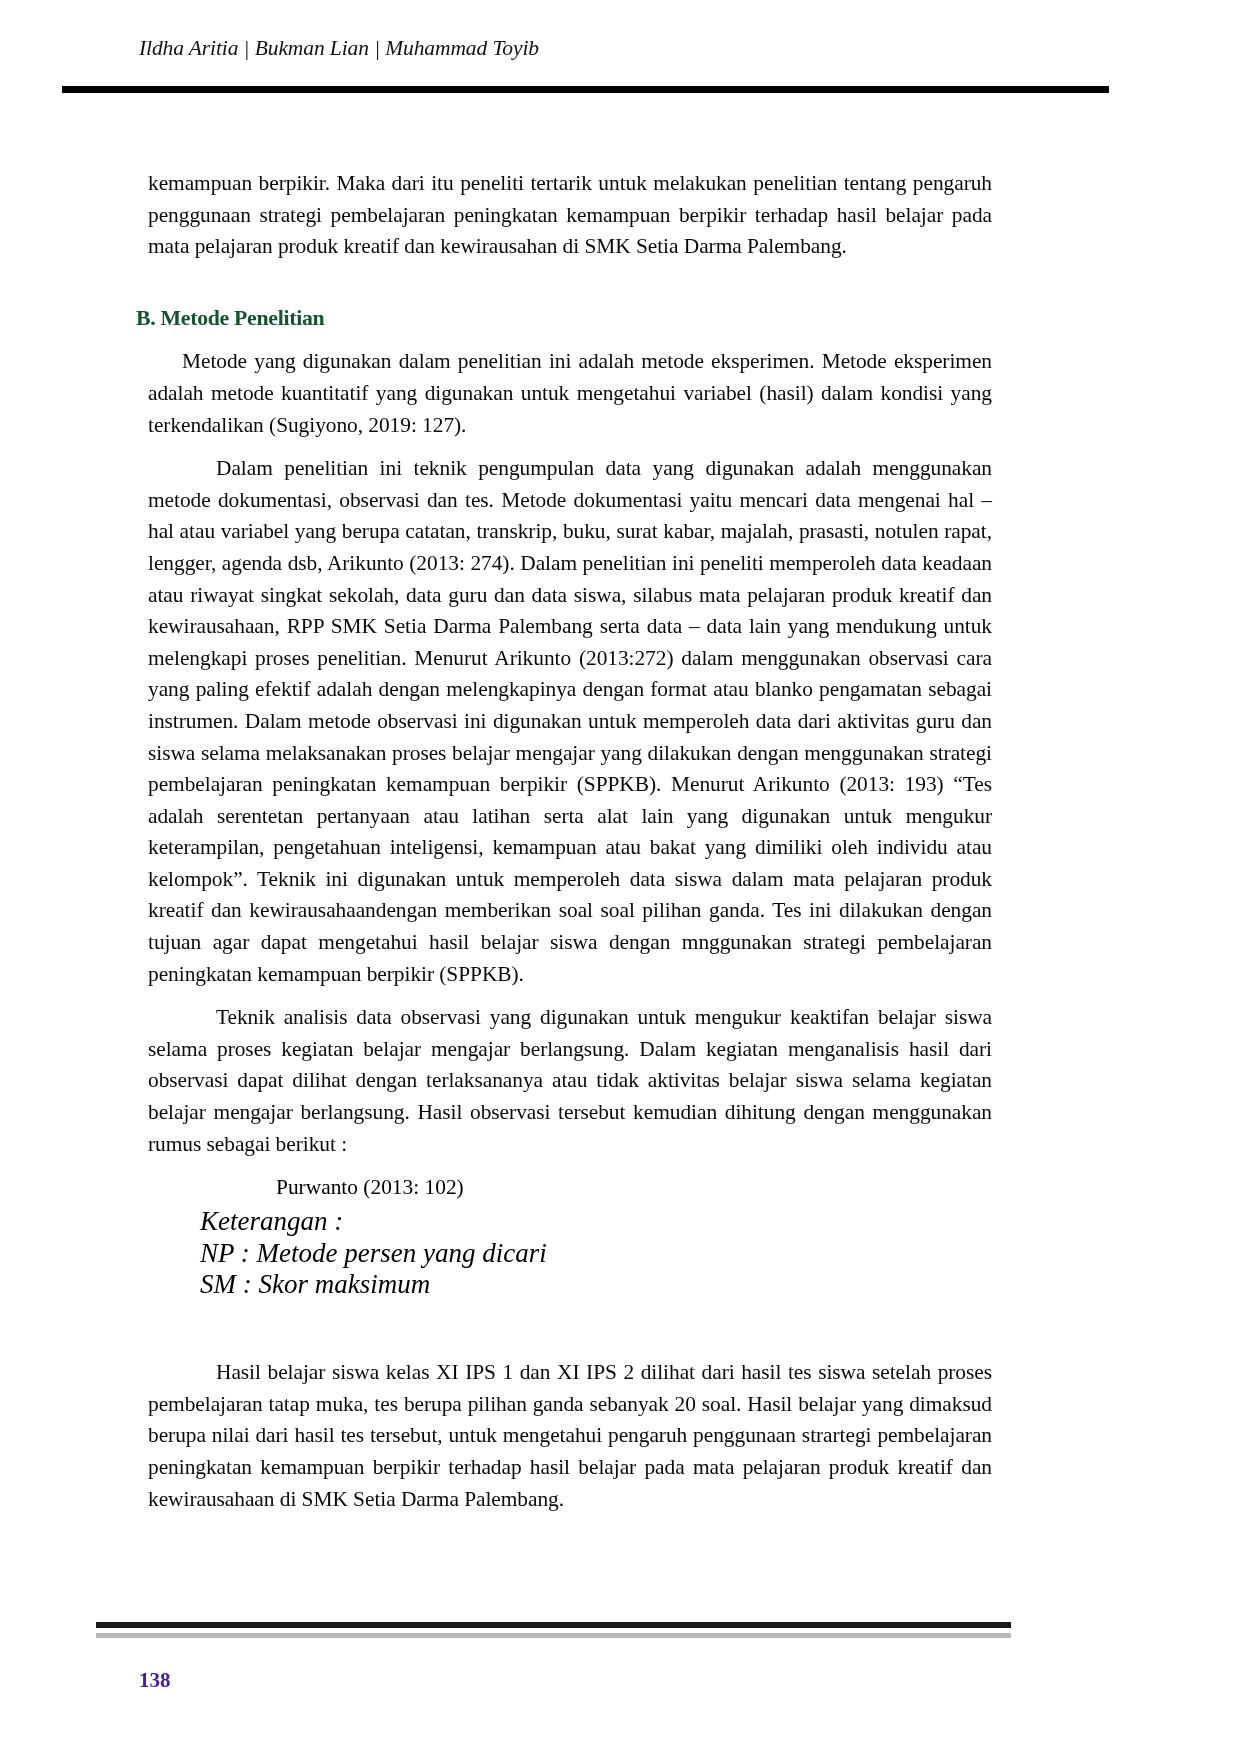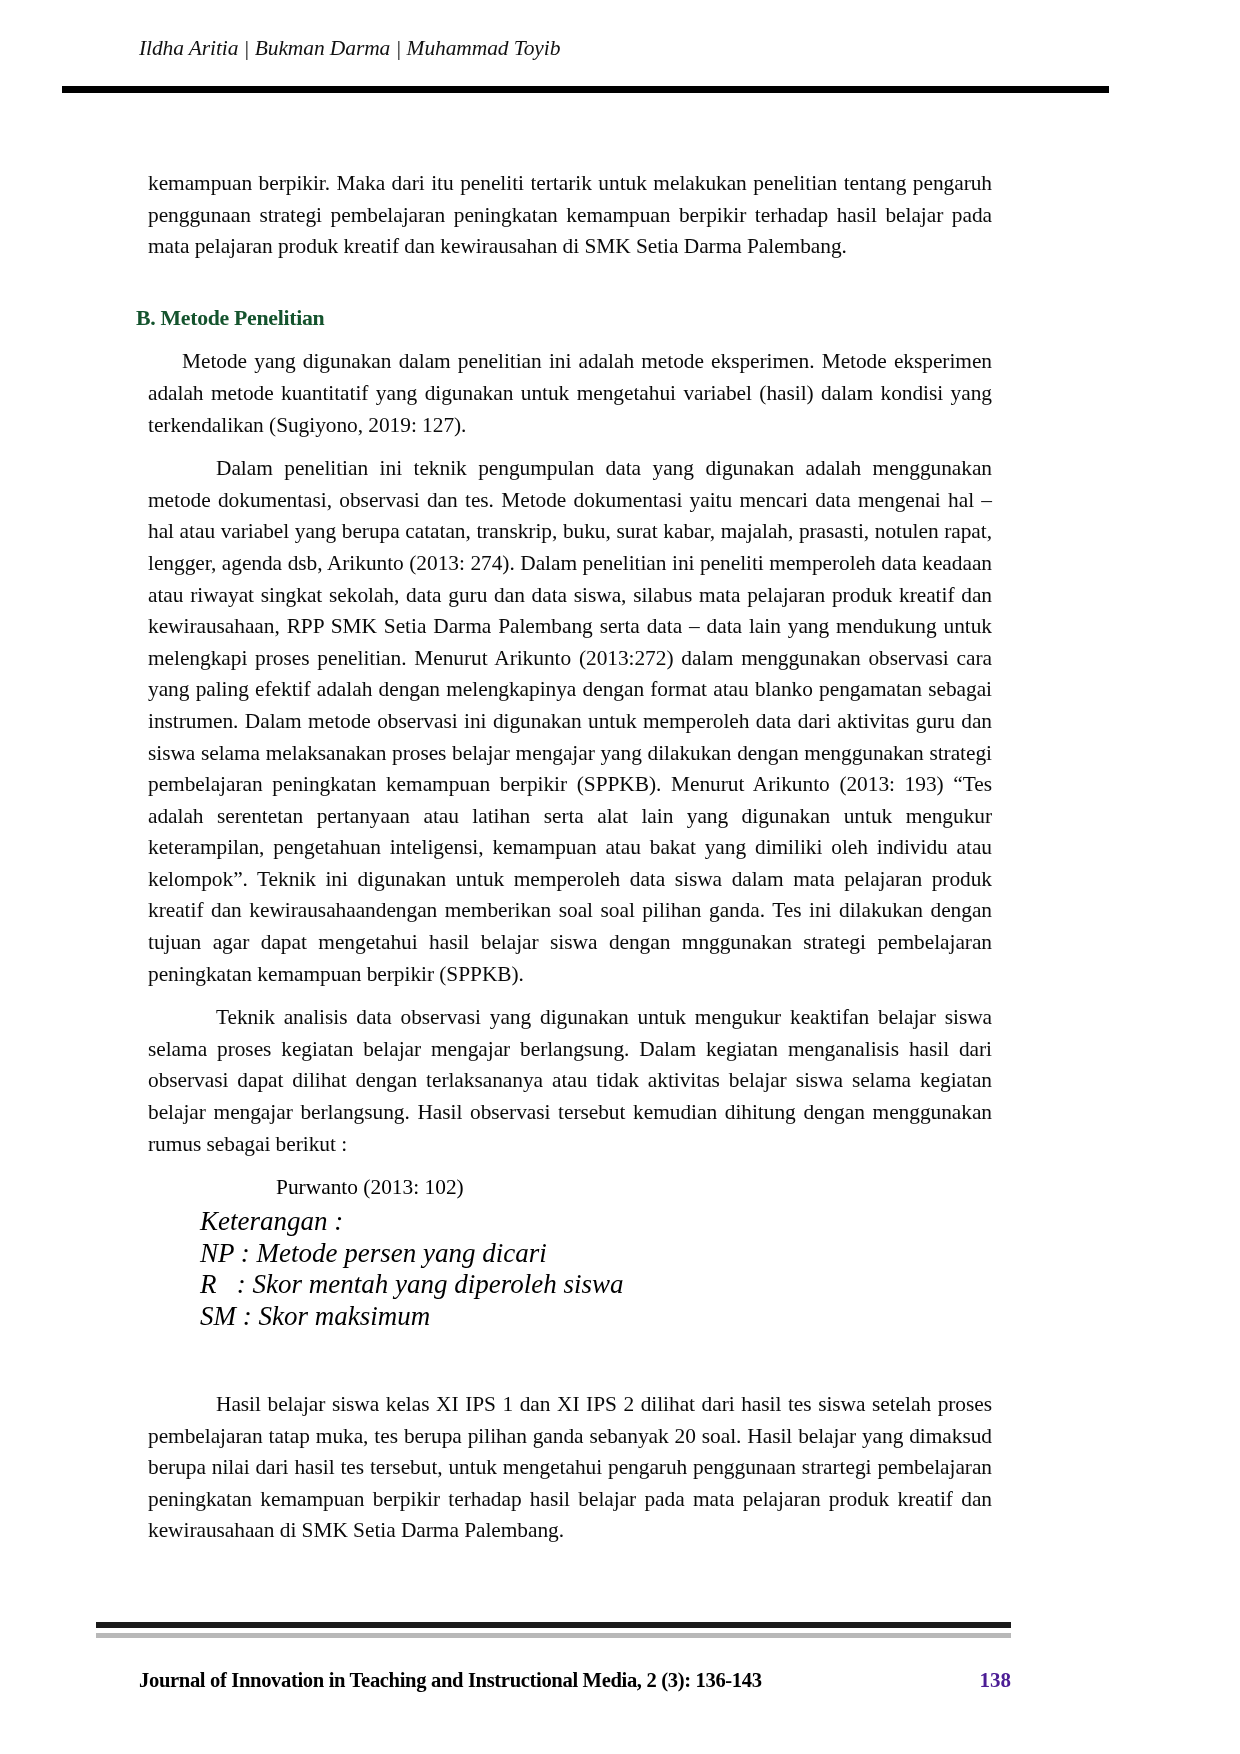--- a/index.html
+++ b/index.html
@@ -171,21 +171,21 @@
     font-size: 21px;
     font-weight: bold;
     color: #4c1d95;
   }
 </style>
 </head>
 <body>
 
 <div class="page">
 
-  <div class="running-head">Ildha Aritia | Bukman Darma | Muhammad Toyib</div>
+  <div class="running-head">Ildha Aritia | Bukman Lian | Muhammad Toyib</div>
 
   <div class="rule-header"></div>
 
   <div class="column">
 
     <p class="body">kemampuan berpikir. Maka dari itu peneliti tertarik untuk melakukan penelitian tentang pengaruh penggunaan strategi pembelajaran peningkatan kemampuan berpikir terhadap hasil belajar pada mata pelajaran produk kreatif dan kewirausahan di SMK Setia Darma Palembang.</p>
 
     <div class="gap-md"></div>
 
     <h2 class="section-heading">B. Metode Penelitian</h2>
@@ -195,31 +195,29 @@
     <p class="body indent-lg">Dalam penelitian ini teknik pengumpulan data yang digunakan adalah menggunakan metode dokumentasi, observasi dan tes. Metode dokumentasi yaitu mencari data mengenai hal – hal atau variabel yang berupa catatan, transkrip, buku, surat kabar, majalah, prasasti, notulen rapat, lengger, agenda dsb, Arikunto (2013: 274). Dalam penelitian ini peneliti memperoleh data keadaan atau riwayat singkat sekolah, data guru dan data siswa, silabus mata pelajaran produk kreatif dan kewirausahaan, RPP SMK Setia Darma Palembang serta data – data lain yang mendukung untuk melengkapi proses penelitian. Menurut Arikunto (2013:272) dalam menggunakan observasi cara yang paling efektif adalah dengan melengkapinya dengan format atau blanko pengamatan sebagai instrumen. Dalam metode observasi ini digunakan untuk memperoleh data dari aktivitas guru dan siswa selama melaksanakan proses belajar mengajar yang dilakukan dengan menggunakan strategi pembelajaran peningkatan kemampuan berpikir (SPPKB). Menurut Arikunto (2013: 193) “Tes adalah serentetan pertanyaan atau latihan serta alat lain yang digunakan untuk mengukur keterampilan, pengetahuan inteligensi, kemampuan atau bakat yang dimiliki oleh individu atau kelompok”. Teknik ini digunakan untuk memperoleh data siswa dalam mata pelajaran produk kreatif dan kewirausahaandengan memberikan soal soal pilihan ganda. Tes ini dilakukan dengan tujuan agar dapat mengetahui hasil belajar siswa dengan mnggunakan strategi pembelajaran peningkatan kemampuan berpikir (SPPKB).</p>
 
     <p class="body indent-lg">Teknik analisis data observasi yang digunakan untuk mengukur keaktifan belajar siswa selama proses kegiatan belajar mengajar berlangsung. Dalam kegiatan menganalisis hasil dari observasi dapat dilihat dengan terlaksananya atau tidak aktivitas belajar siswa selama kegiatan belajar mengajar berlangsung. Hasil observasi tersebut kemudian dihitung dengan menggunakan rumus sebagai berikut :</p>
 
 
     <div class="formula-source">Purwanto (2013: 102)</div>
 
     <div class="keterangan">
       <div class="kline">Keterangan :</div>
       <div class="kline">NP : Metode persen yang dicari</div>
-      <div class="kline">R   : Skor mentah yang diperoleh siswa</div>
       <div class="kline">SM : Skor maksimum</div>
     </div>
 
     <div class="gap-lg"></div>
 
     <p class="body indent-lg">Hasil belajar siswa kelas XI IPS 1 dan XI IPS 2 dilihat dari hasil tes siswa setelah proses pembelajaran tatap muka, tes berupa pilihan ganda sebanyak 20 soal. Hasil belajar yang dimaksud berupa nilai dari hasil tes tersebut, untuk mengetahui pengaruh penggunaan strartegi pembelajaran peningkatan kemampuan berpikir terhadap hasil belajar pada mata pelajaran produk kreatif dan kewirausahaan di SMK Setia Darma Palembang.</p>
 
   </div>
 
   <div class="rule-footer-dark"></div>
   <div class="rule-footer-light"></div>
 
   <div class="footer-row">
-    <span class="footer-citation">Journal of Innovation in Teaching and Instructional Media, 2 (3): 136-143</span>
     <span class="footer-pageno">138</span>
   </div>
 
 </div>
 
 </body></html>

